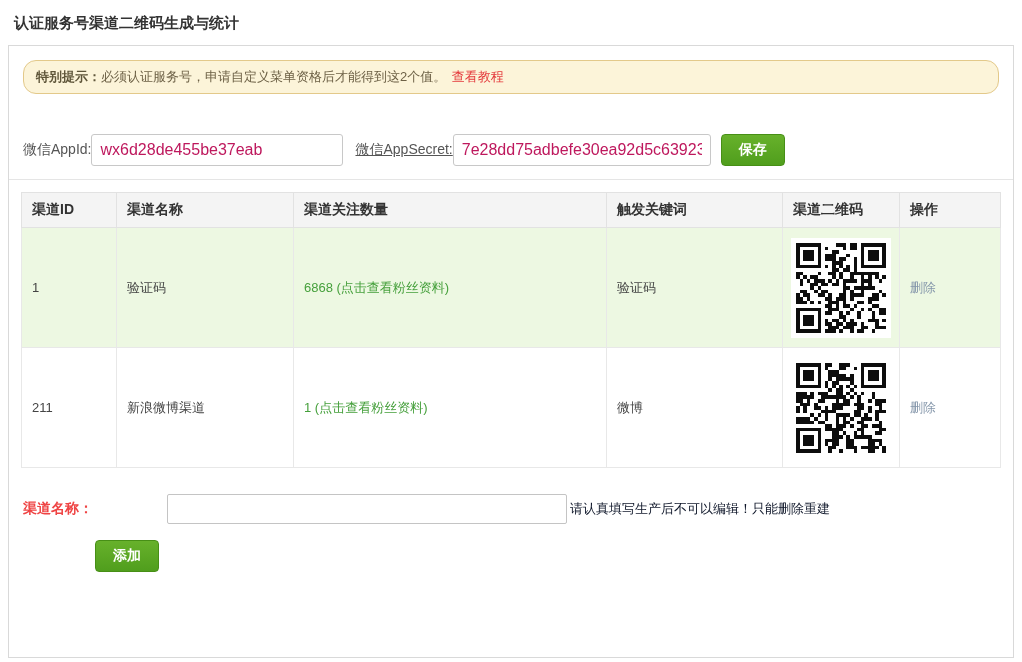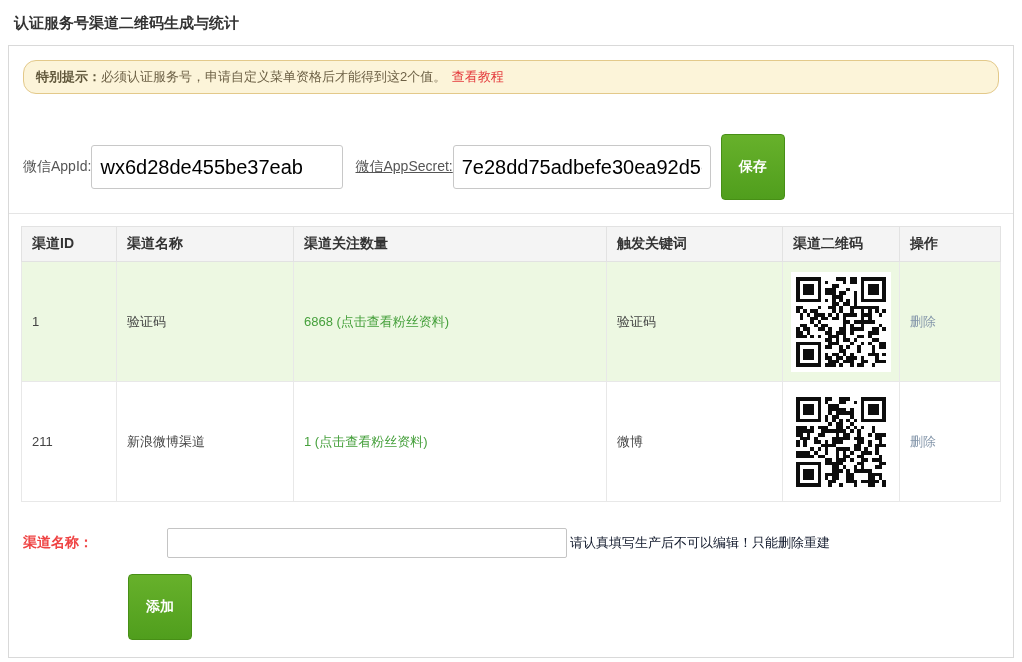--- a/index.html
+++ b/index.html
@@ -11,30 +11,30 @@
   .panel { margin: 0 8px; border: 1px solid #d9d9d9; background: #fff; height: 613px; }
 
   .alert { margin: 14px; padding: 7px 12px; background: #fcf4d9; border: 1px solid #e3c98a;
            border-radius: 13px; font-size: 13px; color: #6d6146; }
   .alert .alert-prefix { font-weight: bold; color: #5e5539; }
   .alert .alert-link { color: #e4393c; text-decoration: none; margin-left: 2px; cursor: pointer; }
 
   .credentials { padding: 26px 14px 13px 14px; border-bottom: 1px solid #e5e5e5;
                  display: flex; align-items: center; }
   .credentials label { font-size: 14px; color: #555; white-space: nowrap; }
-  .credentials input { height: 44px; border: 1px solid #c8c8c8; border-radius: 3px;
-                       padding: 0 8px; font-size: 20px; color: #000000;
+  .credentials input { height: 32px; border: 1px solid #c8c8c8; border-radius: 3px;
+                       padding: 0 8px; font-size: 16px; color: #be185d;
                        font-family: "Liberation Sans", "DejaVu Sans", sans-serif; }
   .appid-input { width: 252px; }
   .secret-input { width: 258px; margin-right: 10px; }
   .secret-label { margin-left: 12px; text-decoration: underline; }
 
   .btn-green { display: inline-block; background: linear-gradient(#67b12b, #509e1d);
                border: 1px solid #478f16; border-radius: 4px; color: #fff; font-weight: bold;
-               font-size: 14px; padding: 23px 17px; cursor: pointer; text-align: center;
+               font-size: 14px; padding: 6px 17px; cursor: pointer; text-align: center;
                font-family: "Liberation Sans", "DejaVu Sans", sans-serif; }
 
   .channel-table-wrap { margin: 12px 12px 0 12px; }
   table.channel-table { width: 100%; border-collapse: collapse; }
   .channel-table th { background: #f4f4f4; text-align: left; font-size: 14px; font-weight: bold;
                       color: #333; padding: 8px 10px; border: 1px solid #e2e2e2; }
   .channel-table td { font-size: 13px; color: #444; padding: 10px; border: 1px solid #e8e8e8;
                       vertical-align: middle; height: 120px; }
   tr.row-green td { background: #edf8e2; }
   .count-link { text-decoration: none; cursor: pointer; }
@@ -43,21 +43,21 @@
   .qr-box { background: #fff; padding: 5px; display: inline-block; line-height: 0; }
 
   .channel-form { margin: 26px 12px 0 2px; }
   .form-row { display: flex; align-items: center; margin-bottom: 13px; }
   .form-row .form-label { width: 156px; padding-left: 12px; font-size: 14px; font-weight: bold; color: #ef4444; }
   .form-row input { border: 1px solid #c4c4c4; border-radius: 2px; padding: 0 6px; font-size: 13px;
                     font-family: "Liberation Sans", "DejaVu Sans", sans-serif; }
   .name-input { width: 400px; height: 30px; }
   .small-input { width: 64px; height: 27px; }
   .form-hint { font-size: 13px; color: #0f172a; margin-left: 3px; }
-  .add-row { margin-left: 117px; margin-top: 16px; }
+  .add-row { margin-left: 84px; margin-top: 16px; }
 </style>
 </head>
 <body>
 
 <div class="page-title">认证服务号渠道二维码生成与统计</div>
 
 <div class="panel">
 
   <div class="alert">
     <span class="alert-prefix">特别提示：</span><span>必须认证服务号，申请自定义菜单资格后才能得到这2个值。</span>

